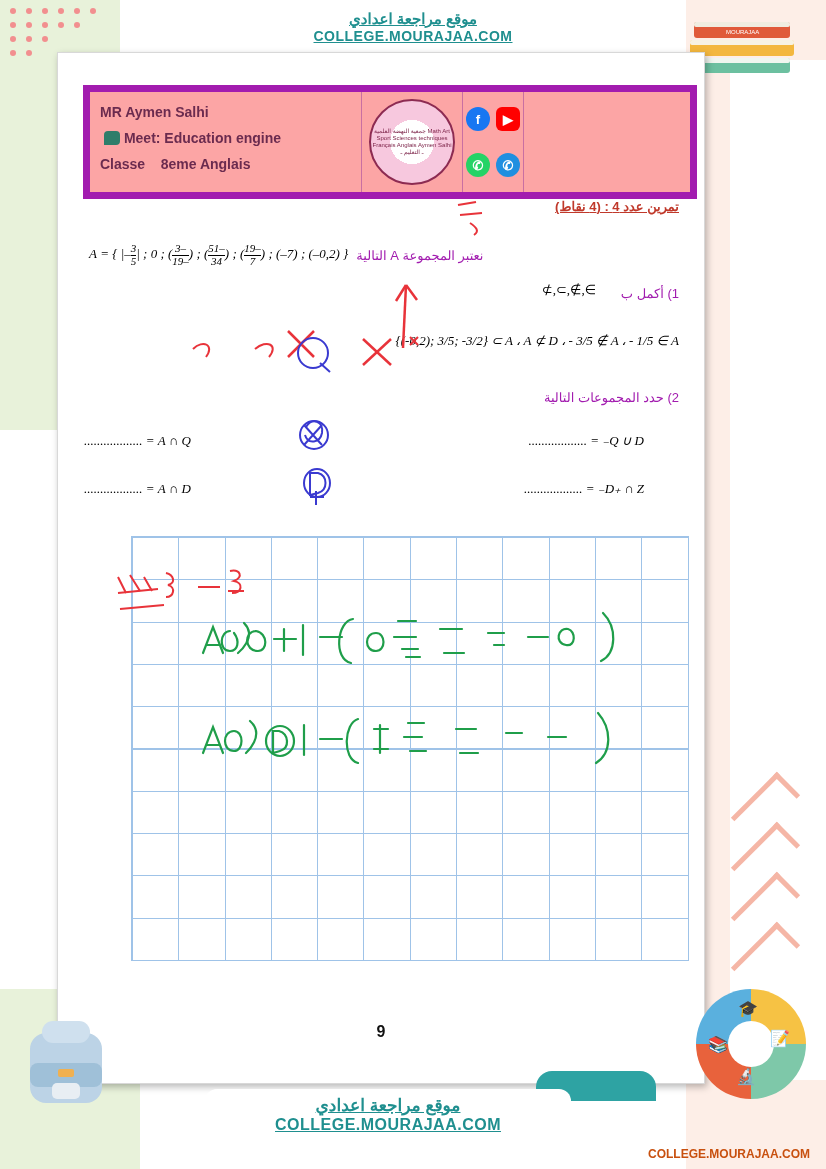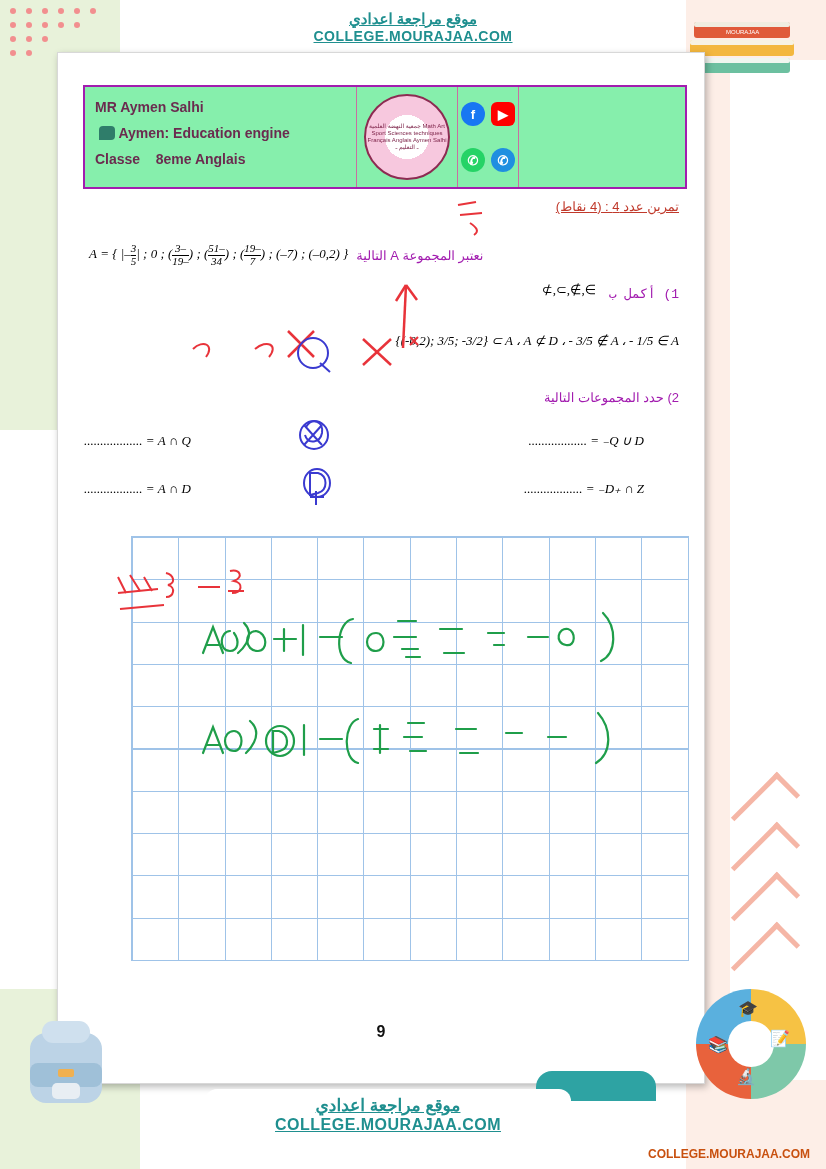--- a/index.html
+++ b/index.html
@@ -57,21 +57,21 @@
   }
   
   .sheet{
     position:absolute;left:57px;top:52px;width:646px;height:1030px;
     background:#ffffff;border:1px solid #d8d8d8;
     box-shadow:2px 3px 7px rgba(0,0,0,.28);
   }
   
   .ptable{
     position:absolute;left:25px;top:32px;width:600px;height:100px;
-    background:#86efac;border:2px solid #a21caf;display:flex;
+    background:#fca5a5;border:7px solid #a21caf;display:flex;
   }
   .pcell{position:relative;border-right:1px solid #c96fa2;}
   .pc1{width:255px;padding:6px 8px;}
   .pc2{width:100px;display:flex;align-items:center;justify-content:center;}
   .pc3{width:60px;display:flex;flex-direction:column;align-items:center;justify-content:space-around;padding:4px 0;}
   .pc4{width:183px;border-right:none;padding:8px 6px;}
   .pc1 .row{color:#6b2b4f;font-size:14px;font-weight:bold;margin:6px 0 10px 2px;}
   .stamp{
     width:82px;height:82px;border-radius:50%;
     background:radial-gradient(circle at 50% 50%, #ffffff 0 38%, #f7c8de 38% 100%);
@@ -81,32 +81,32 @@
   .soc{width:24px;height:24px;border-radius:6px;display:flex;align-items:center;justify-content:center;color:#fff;font-size:13px;font-weight:bold;}
   .soc.fb{background:#1877f2;border-radius:50%;}
   .soc.yt{background:#ff0000;border-radius:6px;}
   .soc.wa{background:#25d366;border-radius:50%;}
   .soc.ph{background:#1f8fe0;border-radius:50%;}
   .pc4 .t1{color:#3a2b55;font-size:15px;font-weight:bold;}
   .pc4 .t2{color:#3a2b55;font-size:16px;font-weight:bold;margin-top:26px;}
   
   .ex-title{
     position:absolute;right:25px;top:146px;color:#c0392b;font-size:13px;
-    font-weight:normal;text-decoration:underline;direction:rtl;
+    font-weight:bold;text-decoration:underline;direction:rtl;
   }
   .ar{direction:rtl;font-size:13px;color:#a21caf;}
   .setline{
     position:absolute;right:25px;top:190px;width:590px;display:flex;
     justify-content:flex-end;align-items:center;gap:8px;direction:rtl;
   }
   .mathA{font-family:"Liberation Serif", serif;font-style:italic;font-size:13px;}
   .frac{display:inline-block;vertical-align:middle;text-align:center;font-size:11px;line-height:1.05;}
   .frac i{display:block;font-style:italic;}
   .frac .bar{display:block;border-top:1px solid #000;}
-  .q1{position:absolute;right:25px;top:233px;direction:rtl;font-size:13px;font-family:Liberation Mono, monospace;}
+  .q1{position:absolute;right:25px;top:233px;direction:rtl;font-size:13px;}
   .symbols{position:absolute;right:108px;top:229px;font-family:"Liberation Serif",serif;font-size:13px;}
   .q1row{position:absolute;right:25px;top:280px;width:600px;direction:rtl;font-size:13px;display:flex;justify-content:flex-start;}
   .q2{position:absolute;right:25px;top:337px;direction:rtl;font-size:13px;}
   .blanks1{position:absolute;right:60px;top:380px;width:560px;direction:rtl;font-size:13px;display:flex;justify-content:space-between;}
   .blanks2{position:absolute;right:60px;top:428px;width:560px;direction:rtl;font-size:13px;display:flex;justify-content:space-between;}
   
   .grid{
     position:absolute;left:73px;top:483px;width:556px;height:423px;
     background:
       repeating-linear-gradient(to right, #9fc3e8 0 1px, transparent 1px 46.3px),
@@ -188,21 +188,21 @@
   <div class="l2">COLLEGE.MOURAJAA.COM</div>
 </div>
 
 <div class="sheet">
 
   <div class="ptable">
     <div class="pcell pc1">
       <div class="row">MR  Aymen Salhi</div>
       <div class="row">
         <span style="display:inline-block;width:16px;height:14px;background:#2f7d6a;border-radius:4px 4px 4px 0;margin-left:4px;vertical-align:-2px;"></span>
-        <span>Aymen:</span>
+        <span>Meet:</span>
         <span>Education  engine</span>
       </div>
       <div class="row">
         <span>Classe</span>
         &nbsp;&nbsp;
         <span>8eme Anglais</span>
       </div>
     </div>
     <div class="pcell pc2">
       <div class="stamp">جمعية النهضة العلمية Math Art Sport Sciences techniques Français Anglais Aymen Salhi ـ التعليم ـ</div>

